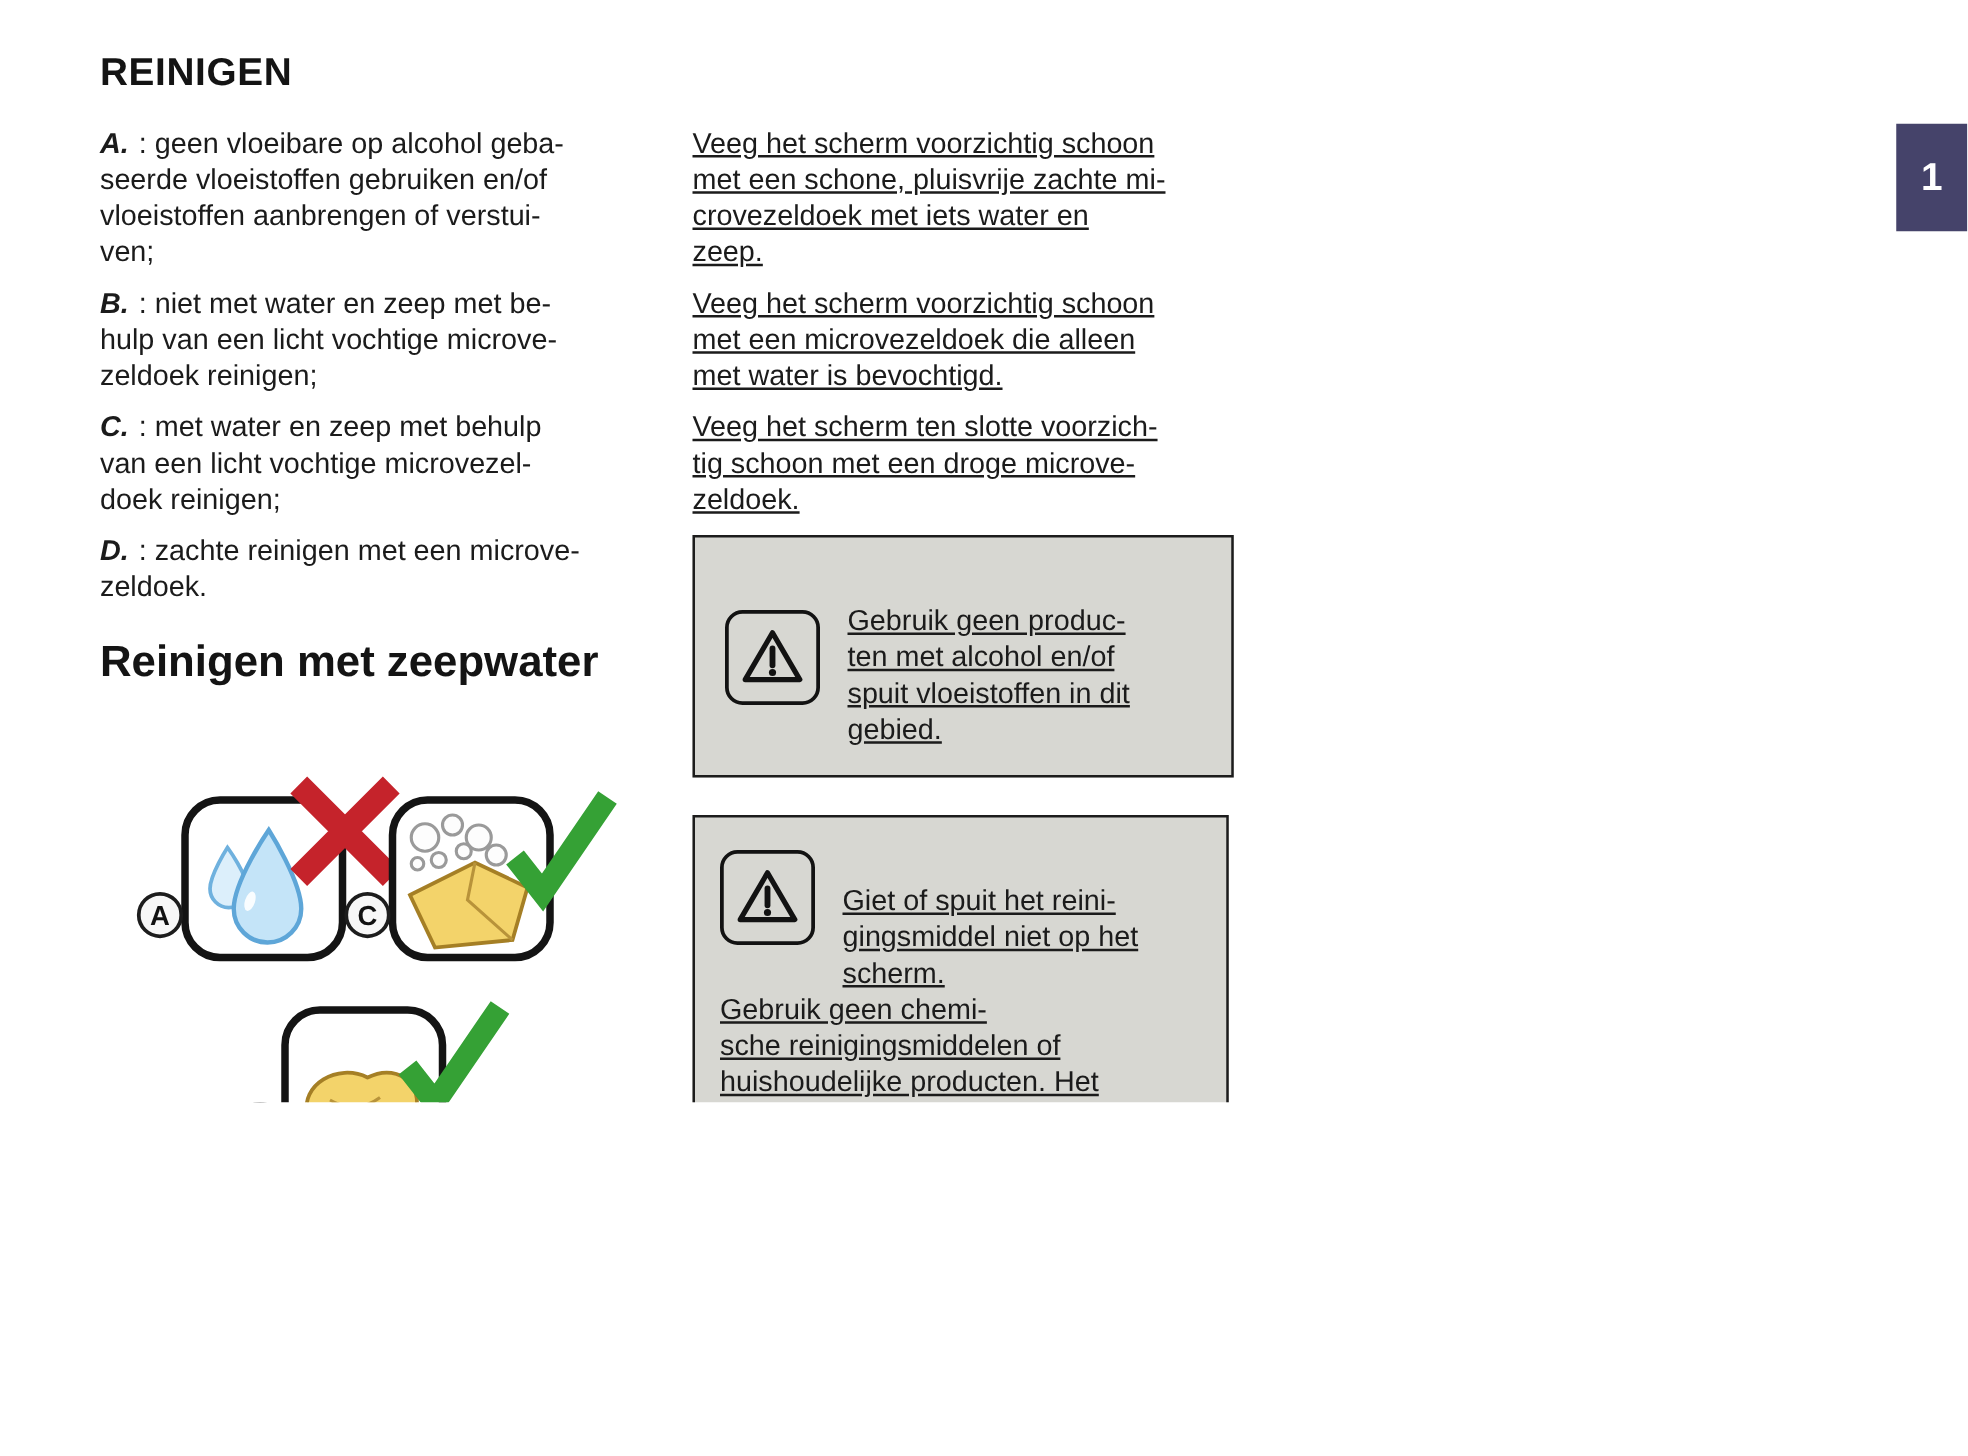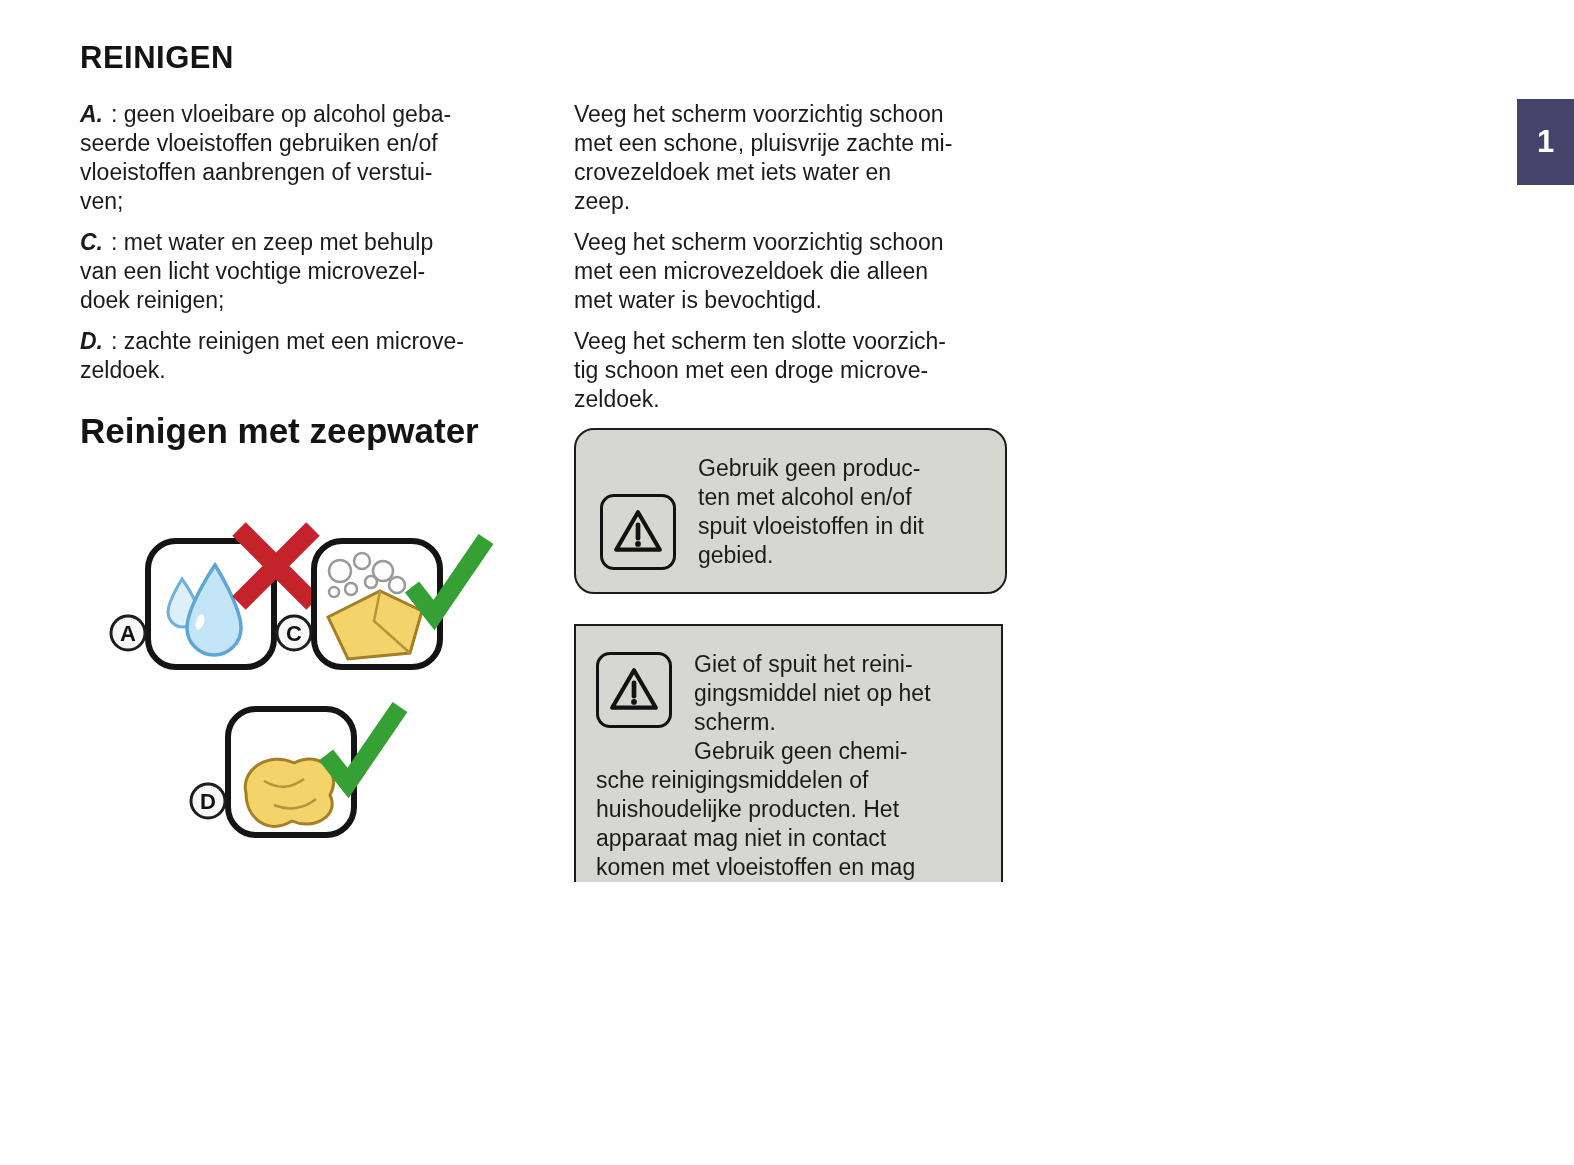--- a/index.html
+++ b/index.html
@@ -4,44 +4,44 @@
 <style>
   html,body{margin:0;padding:0;background:#ffffff;}
   .page{
     position:relative;
     width:1574px;height:882px;
     background:#ffffff;
     font-family:"Liberation Sans",sans-serif;
     color:#1b1b1b;
     overflow:hidden;
   }
-  .pre{white-space:pre-line;}
+  .pre{white-space:pre-line;margin-top:28px;}
   .page-title{
     position:absolute;left:80px;top:40px;margin:0;
     font-size:31px;font-weight:800;letter-spacing:.5px;color:#141414;
   }
   .col-left{position:absolute;left:80px;top:100px;width:448px;}
-  .col-right{position:absolute;left:574px;top:100px;width:433px;}
+  .col-right{position:absolute;left:554px;top:100px;width:433px;text-decoration:underline;}
   .col-left p,.col-right p{
     margin:0 0 12px 0;font-size:23px;line-height:29px;
   }
   .item{margin:0 0 16px 0;}
   .item-label{font-weight:bold;font-style:italic;margin-right:8px;}
   .subheading{
     margin:26px 0 0 0;font-size:35px;font-weight:800;color:#141414;
   }
   .figure{margin:52px 0 0 6px;width:430px;height:350px;position:relative;}
   .warn-box{
     background:#d7d7d2;
     border:2px solid #1c1c1c;
     padding:24px 22px 22px 24px;
     width:calc(433px - 50px);
     box-sizing:content-box;
   }
-  .warn-box.first{margin-top:14px;display:flex;align-items:flex-end;border-radius:20px;}
+  .warn-box.first{margin-top:14px;display:flex;align-items:center;}
   .warn-box.second{margin-top:30px;display:block;padding-left:20px;}
   .warn-text{font-size:23px;line-height:29px;}
   .warn-box.first .warn-text{margin-left:22px;}
   .warn-icon{
     width:70px;height:70px;flex:0 0 70px;
     border:3px solid #121212;border-radius:14px;
     background:transparent;
     display:flex;align-items:center;justify-content:center;
   }
   .warn-box.second .warn-icon{float:left;margin:2px 22px 34px 0;}
@@ -63,20 +63,23 @@
 <div class="page">
 
   <h1 class="page-title">REINIGEN</h1>
 
   <div class="col-left">
 
     <p class="item"><span class="item-label">A.</span><span class="pre">: geen vloeibare op alcohol geba-
 seerde vloeistoffen gebruiken en/of
 vloeistoffen aanbrengen of verstui-
 ven;</span></p>
+    <p class="item"><span class="item-label">B.</span><span class="pre">: niet met water en zeep met be-
+hulp van een licht vochtige microve-
+zeldoek reinigen;</span></p>
     <p class="item"><span class="item-label">C.</span><span class="pre">: met water en zeep met behulp
 van een licht vochtige microvezel-
 doek reinigen;</span></p>
     <p class="item"><span class="item-label">D.</span><span class="pre">: zachte reinigen met een microve-
 zeldoek.</span></p>
 
     <h2 class="subheading">Reinigen met zeepwater</h2>
 
     <div class="figure">
       <svg width="430" height="350" viewBox="0 0 430 350">

